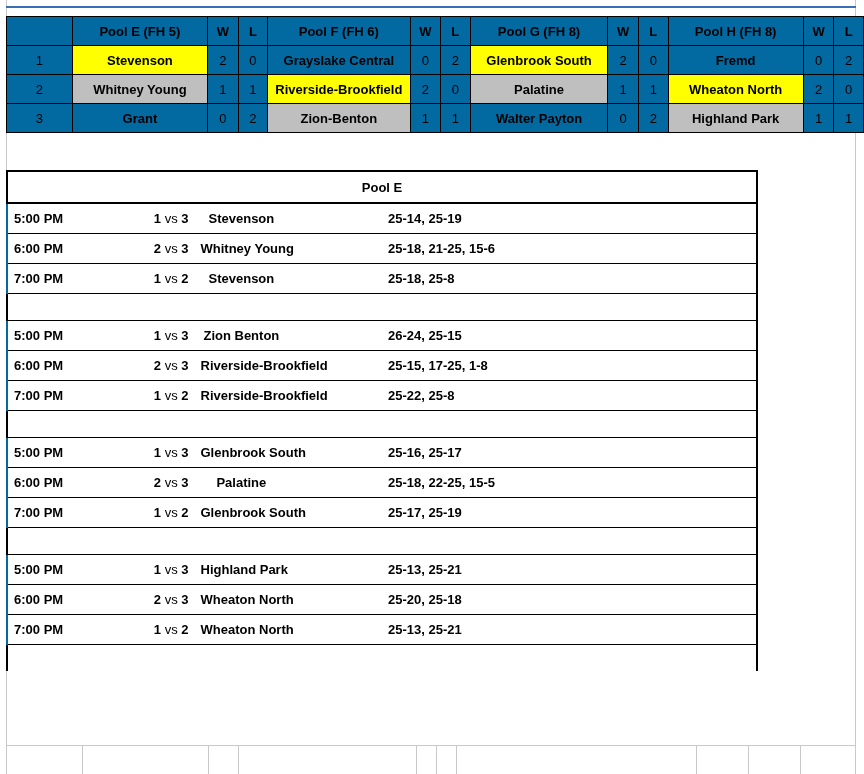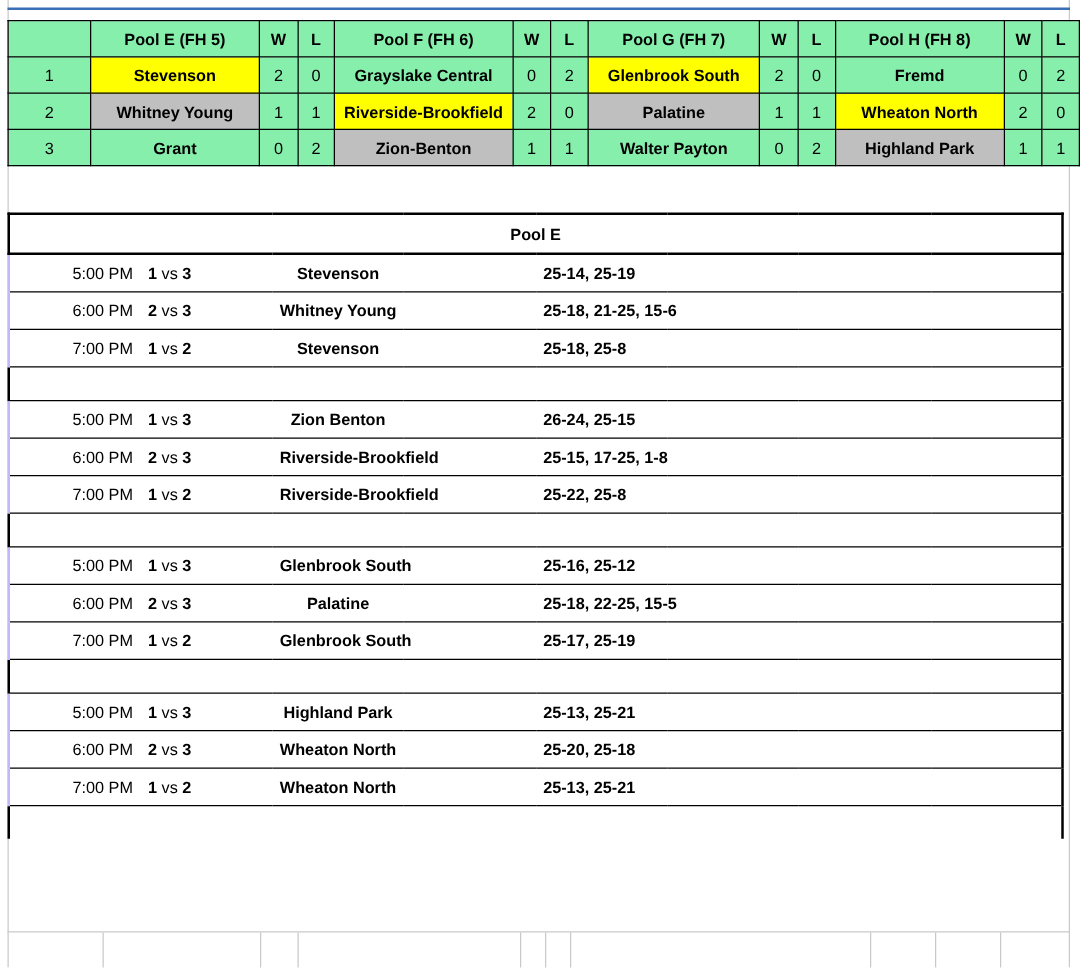--- a/index.html
+++ b/index.html
@@ -60,21 +60,21 @@
     table-layout: fixed;
   }
   .standings td, .standings th {
     border: 1px solid #000000;
     height: 28px;
     padding: 0 4px;
     text-align: center;
     font-size: 13px;
     font-weight: bold;
     white-space: nowrap;
-    background: #86efac;
+    background: #0369a1;
   }
   .standings .rank {
     width: 70px;
     font-weight: normal;
   }
   .standings .team {
     width: 135px;
     font-weight: bold;
   }
   .standings .wl {
@@ -86,21 +86,21 @@
   }
   .hl-yellow { background: #ffff00 !important; }
   .hl-gray   { background: #bfbfbf !important; }
   .plain-team { font-weight: normal; margin-top: 19px; }
 
   
   .schedule {
     position: absolute;
     left: 6px;
     top: 170px;
-    width: 845px;
+    width: 752px;
     border-collapse: collapse;
     table-layout: fixed;
   }
   .schedule td {
     height: 29px;
     padding: 0 6px;
     font-size: 13px;
     vertical-align: middle;
     border: none;
     white-space: nowrap;
@@ -109,37 +109,37 @@
     text-align: center;
     font-weight: bold;
     border: 2px solid #000000;
     height: 30px;
   }
   .schedule tr.match td {
     border-top: 1px solid #000000;
     border-bottom: 1px solid #000000;
   }
   .schedule tr.match td.c-time {
-    border-left: 2px solid #c4b5fd;
-    text-align: right;
-    font-weight: normal;
+    border-left: 2px solid #0369a1;
+    text-align: left;
+    font-weight: bold;
   }
   .schedule tr.match td.c-last {
     border-right: 2px solid #000000;
   }
   .schedule tr.spacer td {
     height: 26px;
     border: none;
     background: #ffffff;
   }
   .schedule tr.spacer td.side-l { border-left: 2px solid #000000; }
   .schedule tr.spacer td.side-r { border-right: 2px solid #000000; }
 
   .c-time   { width: 76px; }
-  .c-vs     { width: 126px; text-align: left; }
+  .c-vs     { width: 126px; text-align: right; }
   .c-winner { width: 208px; text-align: center; font-weight: bold; }
   .c-n1     { width: 20px; }
   .c-scores { width: 240px; text-align: left; font-weight: bold; }
   .c-x1     { width: 52px; }
   .c-x2     { width: 52px; }
   .c-x3     { width: 49px; }
 
   .vs-num { font-weight: bold; }
   .vs-word { font-weight: normal; }
 
@@ -173,21 +173,21 @@
   <table class="standings">
     <thead>
       <tr>
         <th class="rank"></th>
         <th class="team hdr">Pool E (FH 5)</th>
         <th class="wl hdr">W</th>
         <th class="wl hdr">L</th>
         <th class="team hdr">Pool F (FH 6)</th>
         <th class="wl hdr">W</th>
         <th class="wl hdr">L</th>
-        <th class="team hdr">Pool G (FH 7)</th>
+        <th class="team hdr">Pool G (FH 8)</th>
         <th class="wl hdr">W</th>
         <th class="wl hdr">L</th>
         <th class="team hdr">Pool H (FH 8)</th>
         <th class="wl hdr">W</th>
         <th class="wl hdr">L</th>
       </tr>
     </thead>
     <tbody>
       <tr>
         <td class="rank">1</td>
@@ -323,21 +323,21 @@
         <td class="c-x1"></td>
         <td class="c-x2"></td>
         <td class="c-x3 side-r"></td>
       </tr>
 
       <tr class="match">
         <td class="c-time">5:00 PM</td>
         <td class="c-vs"><span class="vs-num">1</span> <span class="vs-word">vs</span> <span class="vs-num">3</span></td>
         <td class="c-winner">Glenbrook South</td>
         <td class="c-n1"></td>
-        <td class="c-scores">25-16, 25-12</td>
+        <td class="c-scores">25-16, 25-17</td>
         <td class="c-x1"></td>
         <td class="c-x2"></td>
         <td class="c-x3 c-last"></td>
       </tr>
       <tr class="match">
         <td class="c-time">6:00 PM</td>
         <td class="c-vs"><span class="vs-num">2</span> <span class="vs-word">vs</span> <span class="vs-num">3</span></td>
         <td class="c-winner">Palatine</td>
         <td class="c-n1"></td>
         <td class="c-scores">25-18, 22-25, 15-5</td>

